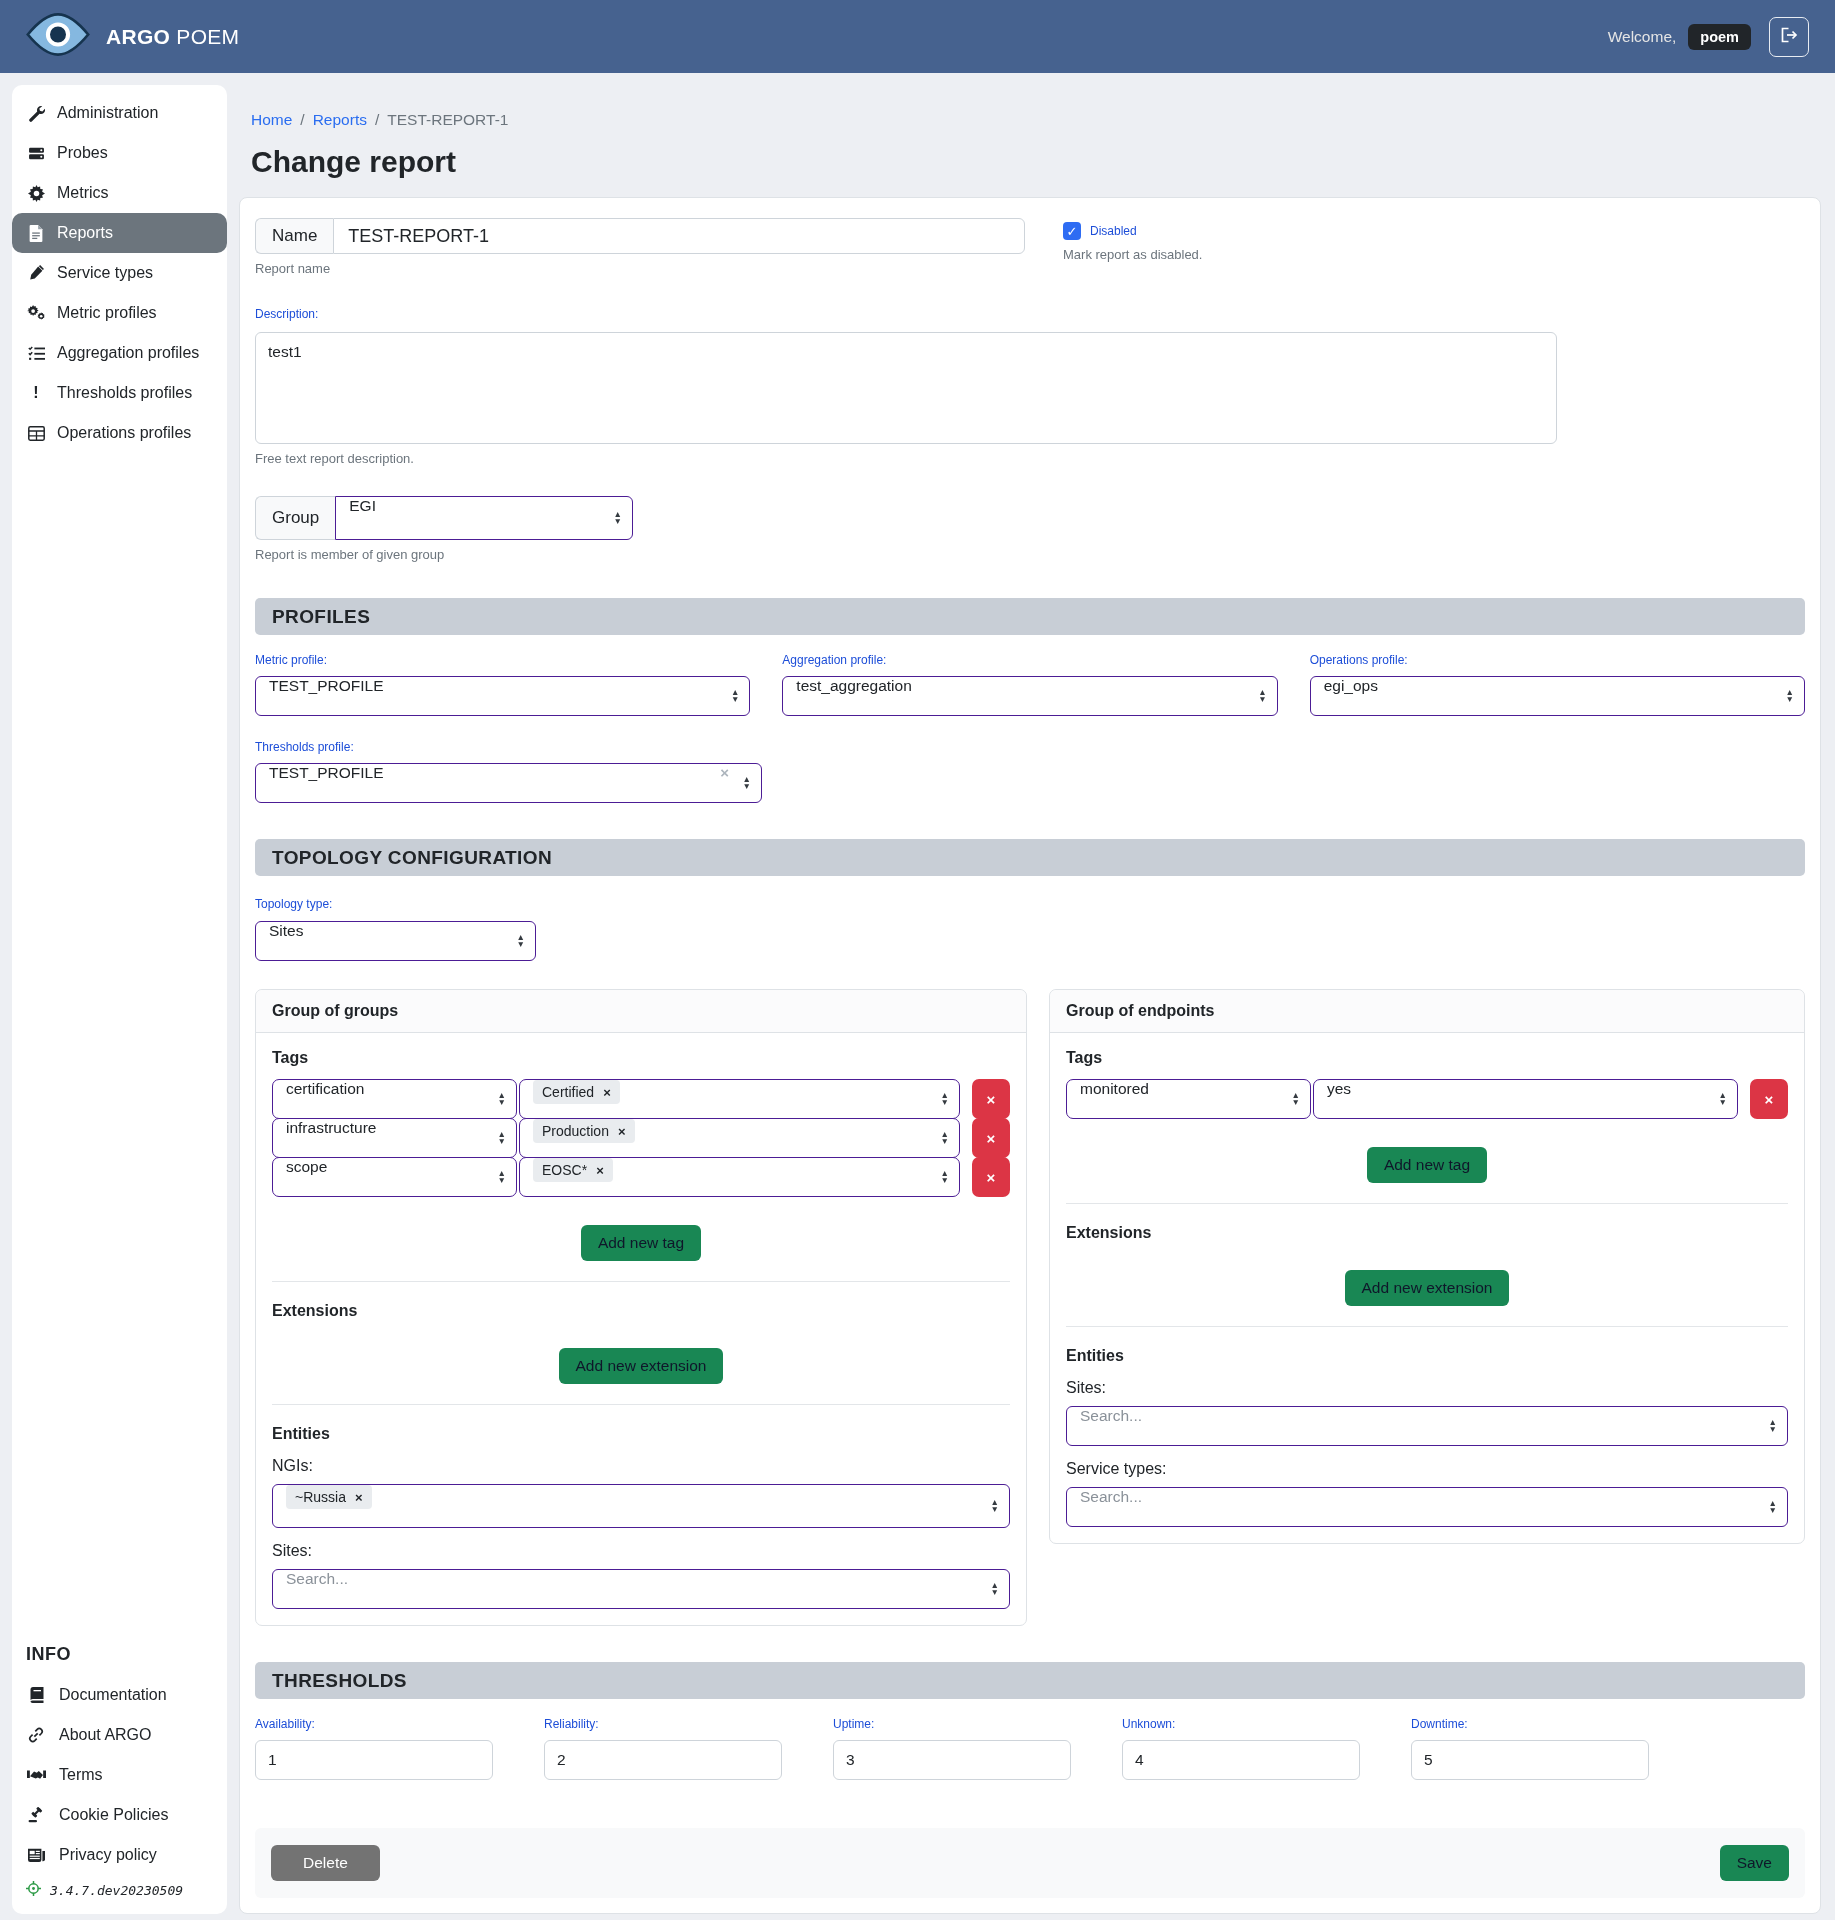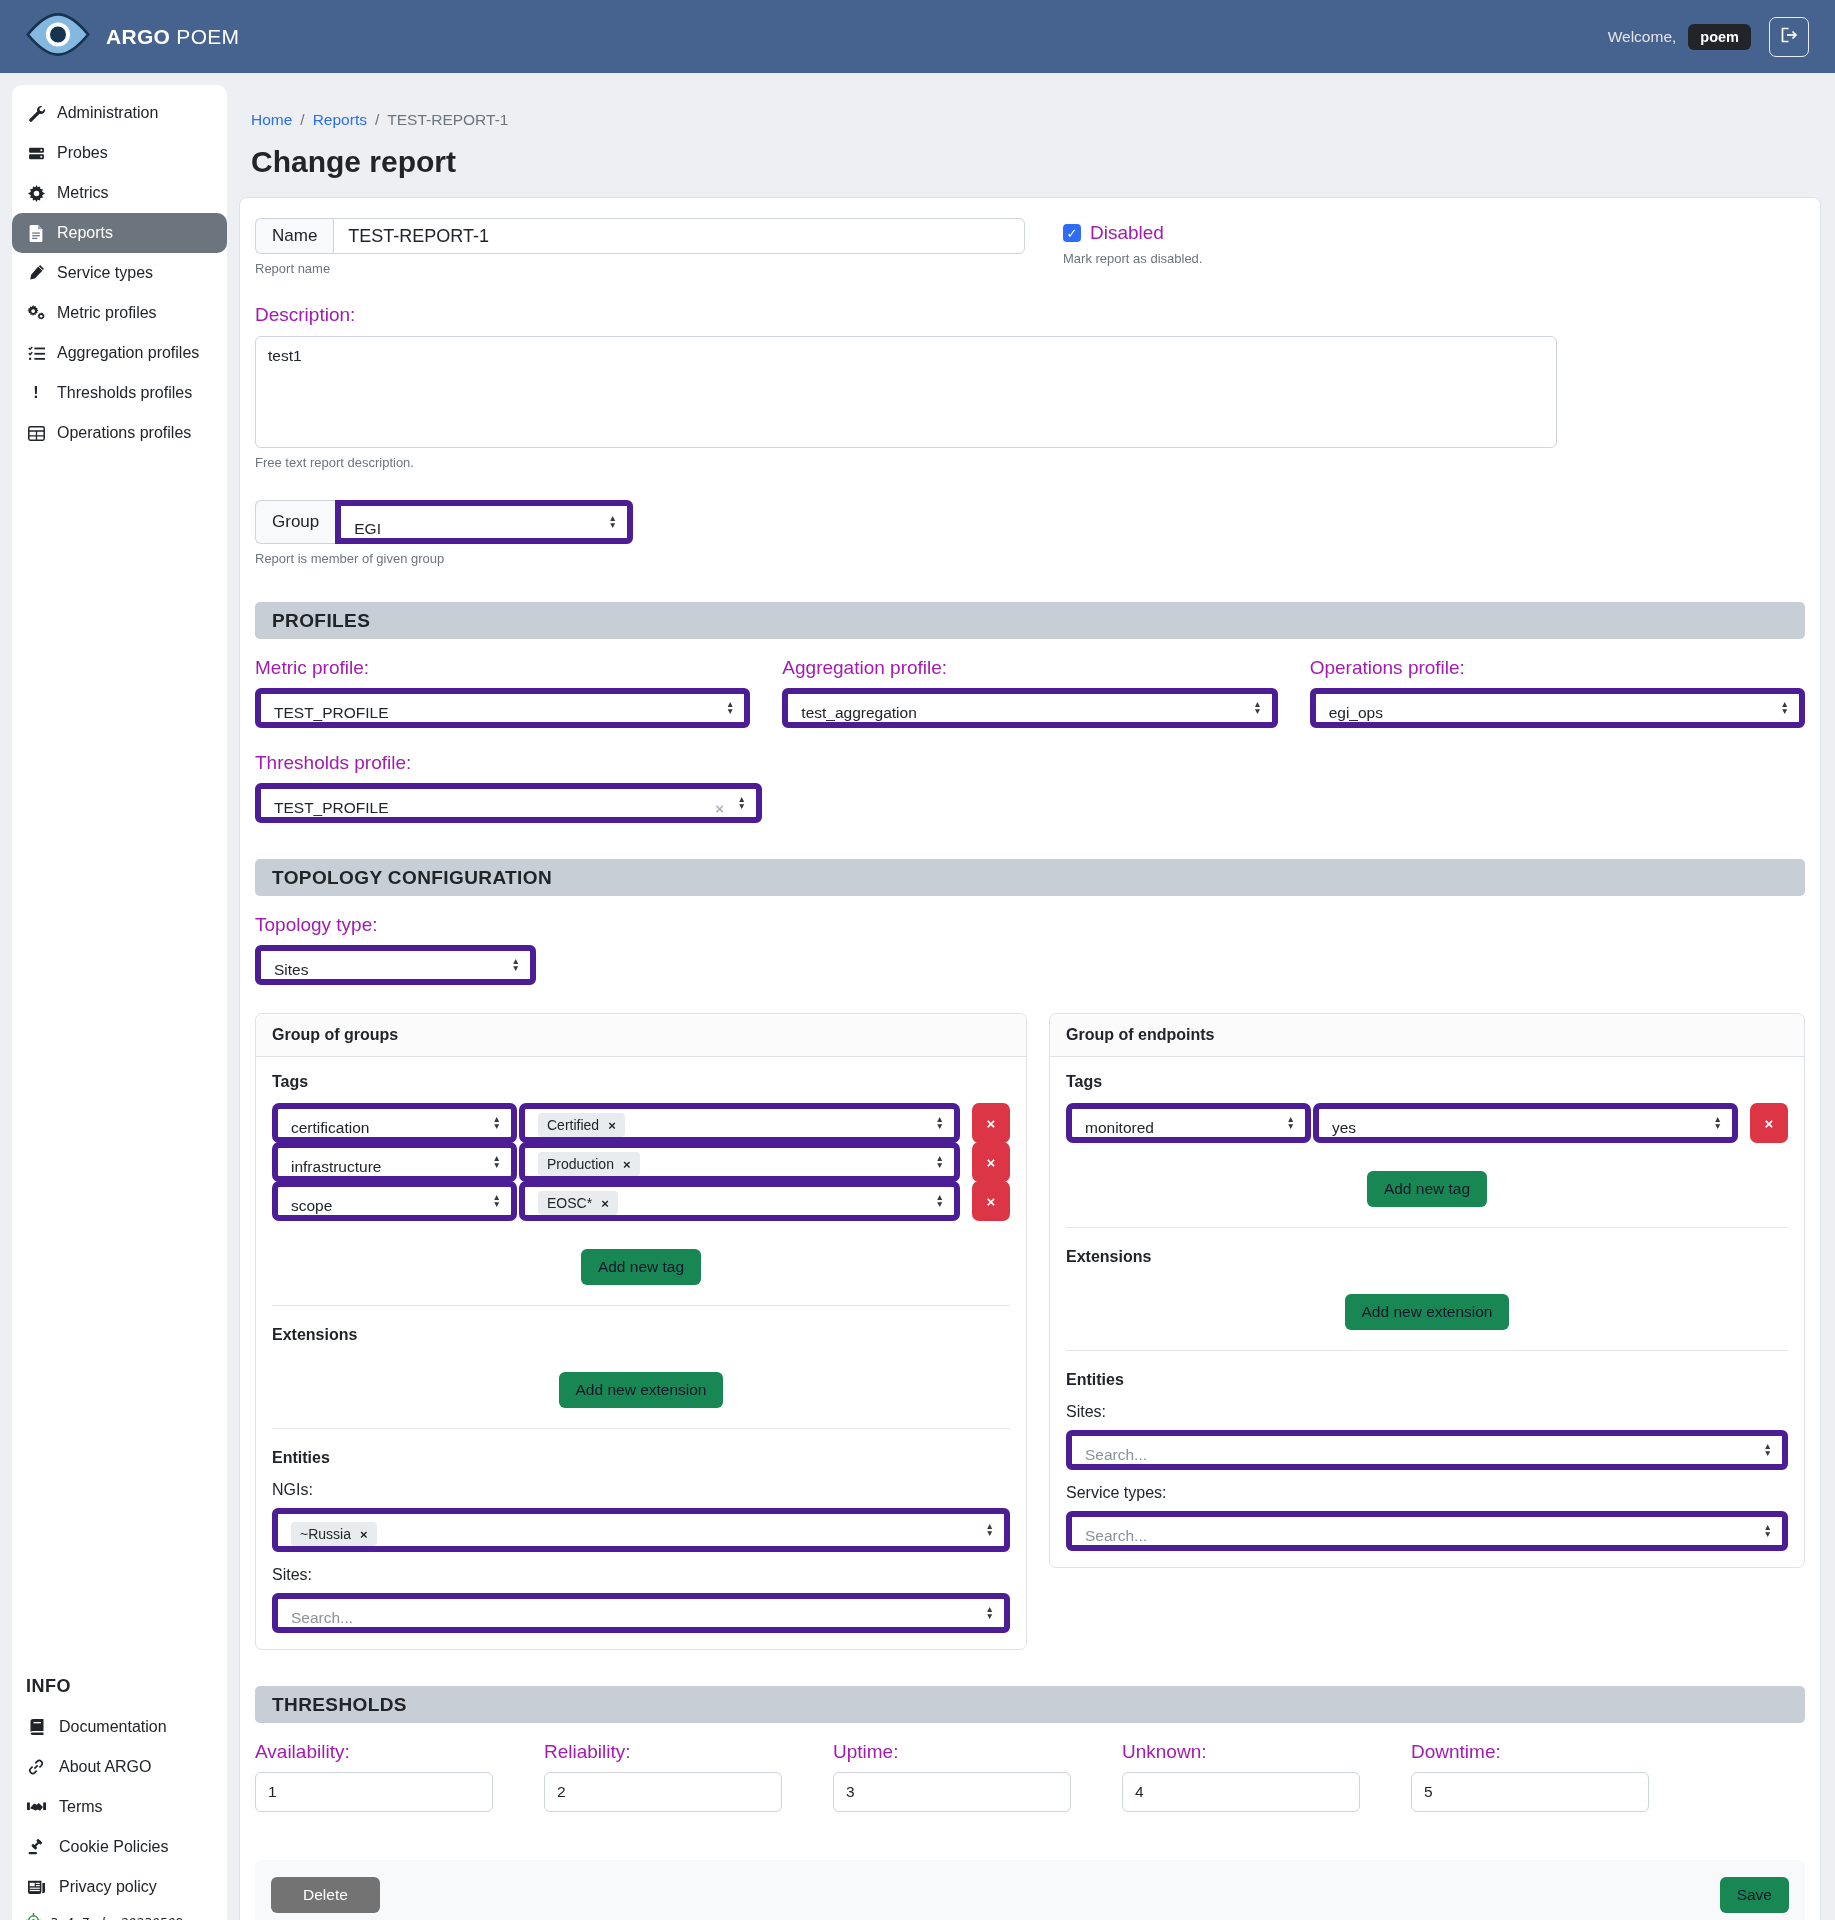--- a/index.html
+++ b/index.html
@@ -76,33 +76,33 @@
     font-size: 18px; padding: 0 14px; font-family: "Liberation Sans", sans-serif; color: #212529;
     min-width: 0; outline: none; background: #fff;
   }
   .check-block { margin-left: 38px; padding-top: 4px; }
   .check-row { display: flex; align-items: center; gap: 9px; cursor: pointer; }
   .checkbox {
     width: 18px; height: 18px; background: #2e6cf3; border-radius: 4px;
     display: flex; align-items: center; justify-content: center; color: #fff; font-size: 13px;
   }
   .help { font-size: 13px; color: #6c757d; margin-top: 7px; }
-  .fld-label { font-size: 19px; color: #a21caf; }
+  .fld-label { font-size: 12px; color: #1d4ed8; }
   .desc-block { margin-top: 28px; }
   .desc-textarea {
     display: block; width: 1302px; height: 112px; margin-top: 10px;
     border: 1px solid #ced4da; border-radius: 6px; padding: 10px 12px;
     font-family: "Liberation Sans", sans-serif; font-size: 15.5px; color: #212529; resize: none; outline: none;
   }
   .group-block { margin-top: 30px; }
   .group-ig { display: flex; height: 44px; width: 378px; }
   
   .sel {
-    position: relative; border: 6px solid #4c1d95; border-radius: 6px; background: #fff;
-    display: flex; align-items: flex-end; padding: 0 34px 0 13px; height: 40px;
+    position: relative; border: 1px solid #4c1d95; border-radius: 6px; background: #fff;
+    display: flex; align-items: flex-start; padding: 0 34px 0 13px; height: 40px;
     font-size: 15.5px; color: #212529; cursor: pointer;
   }
   .sel.ig-sel { flex: 1; border-radius: 0 6px 6px 0; height: auto; }
   .arrows {
     position: absolute; right: 10px; top: 50%; transform: translateY(-50%);
     display: flex; flex-direction: column; align-items: center; color: #343a40;
   }
   .arrows i { font-style: normal; font-size: 8.5px; line-height: 7px; }
   .sel-clear { position: absolute; right: 32px; color: #adb5bd; font-weight: 700; font-size: 15px; cursor: pointer; }
   

